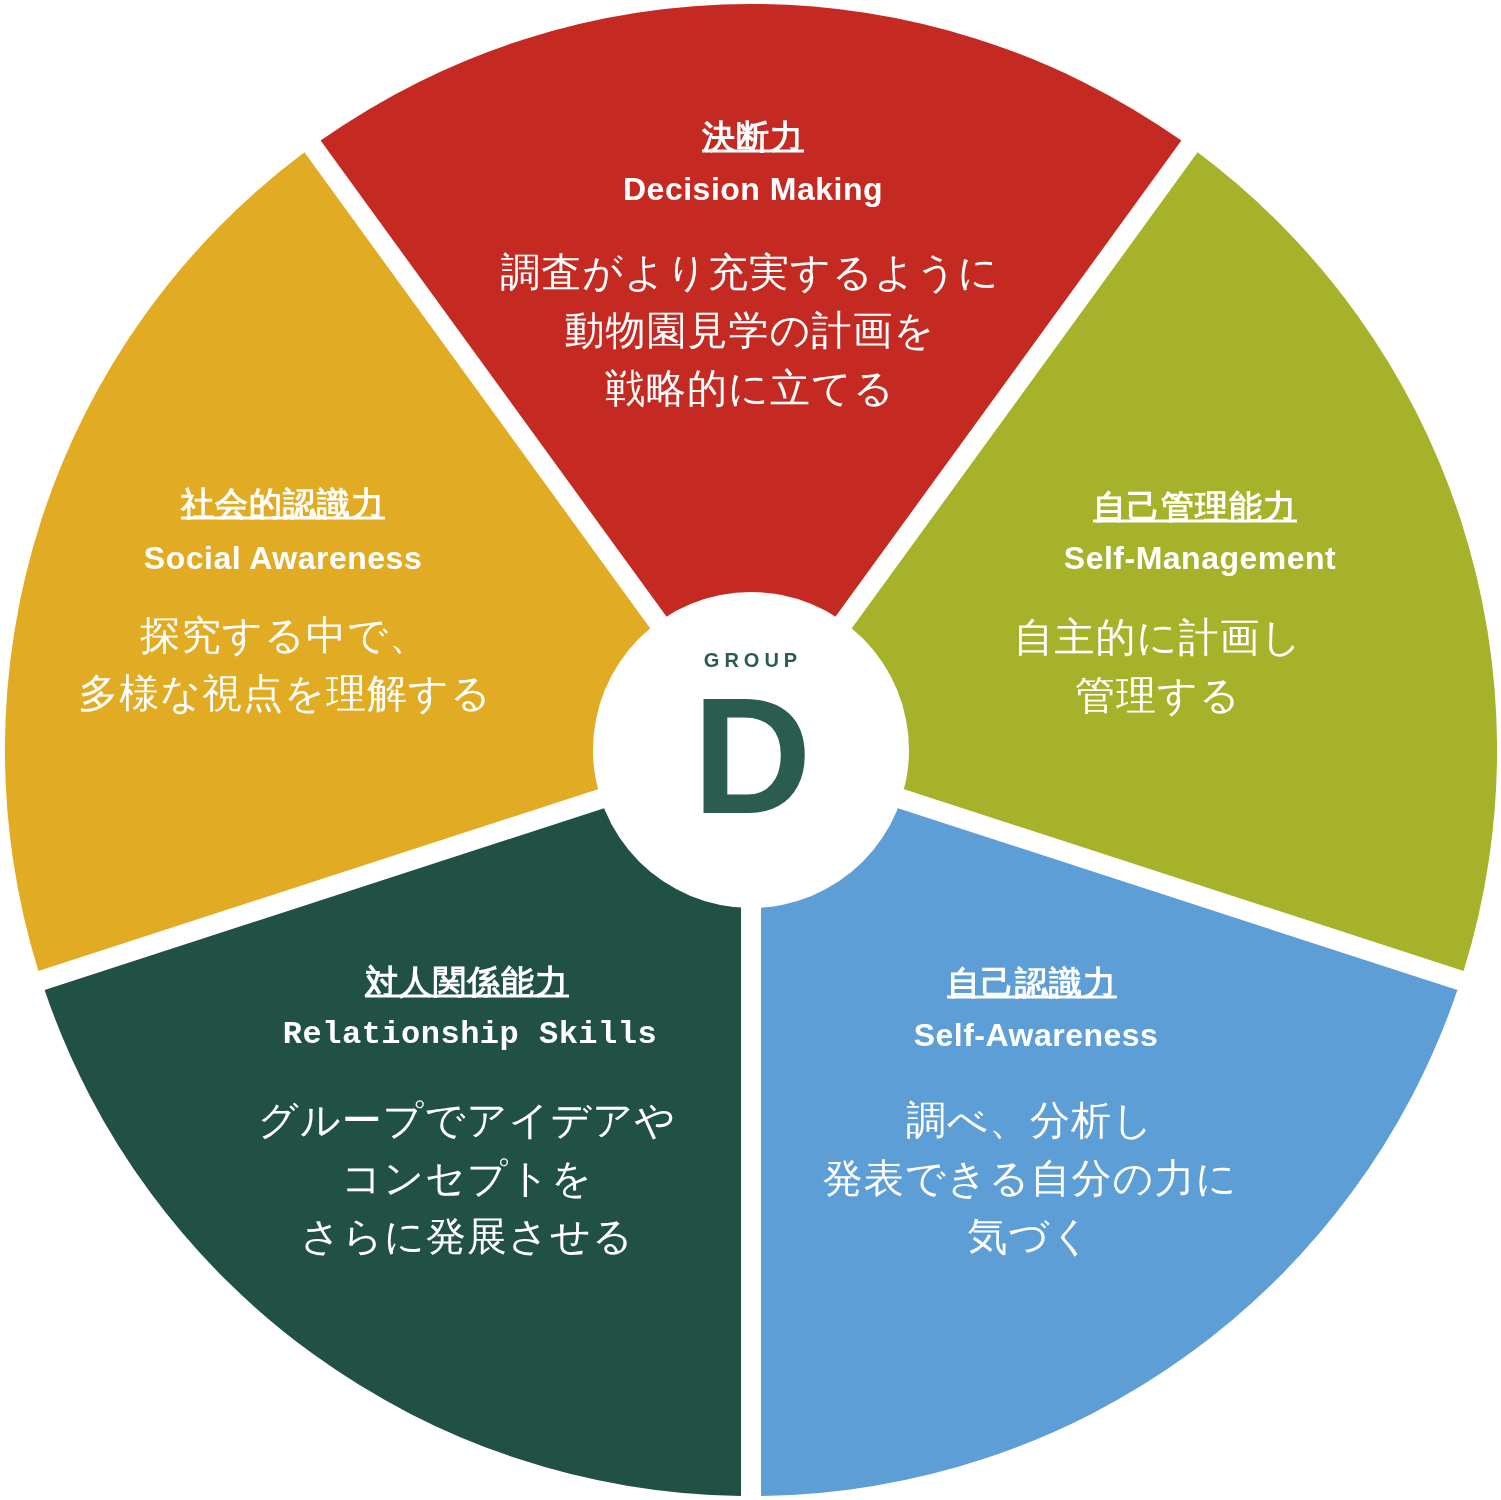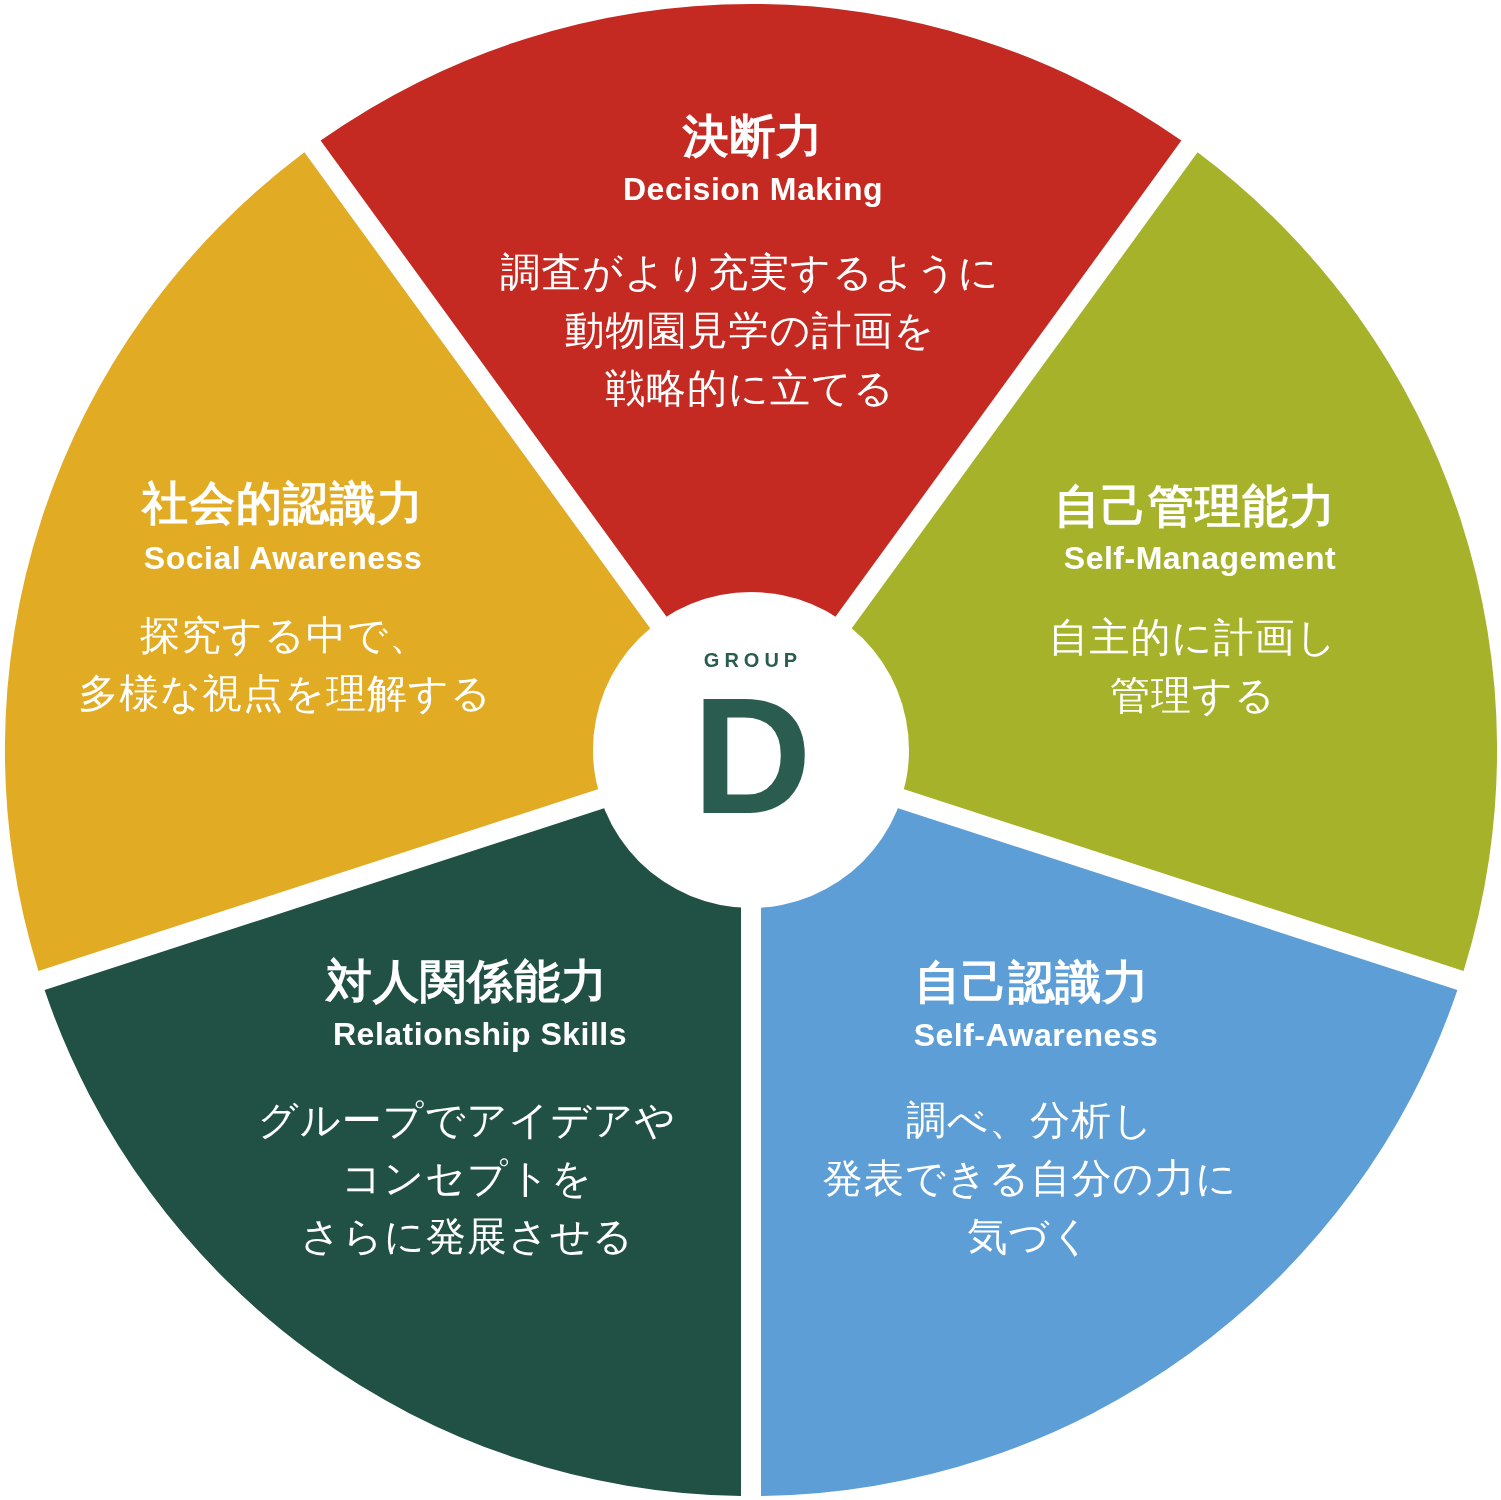--- a/index.html
+++ b/index.html
@@ -21,23 +21,24 @@
     top: 0;
   }
   .txt {
     position: absolute;
     transform: translate(-50%, -50%);
     color: #ffffff;
     text-align: center;
     white-space: pre-line;
   }
   .seg-title {
-    font-size: 46px;
+    font-size: 33px;
     font-weight: 700;
     letter-spacing: 1px;
+    text-decoration: underline;
   }
   .seg-subtitle {
     font-size: 32px;
     font-weight: 700;
     letter-spacing: 0.5px;
   }
   .seg-body {
     font-size: 40px;
     line-height: 58px;
     letter-spacing: 1px;
@@ -69,31 +70,31 @@
     </svg>
 
   <div class="txt seg-title" style="left:753px; top:137px;">決断力</div>
   <div class="txt seg-subtitle" style="left:753px; top:189px;">Decision Making</div>
   <div class="txt seg-body" style="left:750px; top:330px;">調査がより充実するように
 動物園見学の計画を
 戦略的に立てる</div>
 
   <div class="txt seg-title" style="left:1195px; top:507px;text-align:center;">自己管理能力</div>
   <div class="txt seg-subtitle" style="left:1200px; top:558px;">Self-Management</div>
-  <div class="txt seg-body" style="left:1193px; top:666px;text-align:center;">自主的に計画し
+  <div class="txt seg-body" style="left:1158px; top:666px;text-align:center;">自主的に計画し
 管理する</div>
 
   <div class="txt seg-title" style="left:1032px; top:983px;">自己認識力</div>
   <div class="txt seg-subtitle" style="left:1036px; top:1035px;">Self-Awareness</div>
   <div class="txt seg-body" style="left:1030px; top:1178px;">調べ、分析し
 発表できる自分の力に
 気づく</div>
 
   <div class="txt seg-title" style="left:467px; top:982px;">対人関係能力</div>
-  <div class="txt seg-subtitle" style="left:480px; top:1034px;">Relationship Skills</div>
+  <div class="txt seg-subtitle" style="left:470px; top:1034px;font-family:Liberation Mono, monospace;">Relationship Skills</div>
   <div class="txt seg-body" style="left:467px; top:1178px;">グループでアイデアや
 コンセプトを
 さらに発展させる</div>
 
   <div class="txt seg-title" style="left:283px; top:504px;">社会的認識力</div>
   <div class="txt seg-subtitle" style="left:283px; top:558px;">Social Awareness</div>
   <div class="txt seg-body" style="left:285px; top:664px;">探究する中で、
 多様な視点を理解する</div>
 
   <div class="txt center-eyebrow" style="left: 753px; top: 660px; color: rgb(42, 93, 79);">GROUP</div>

